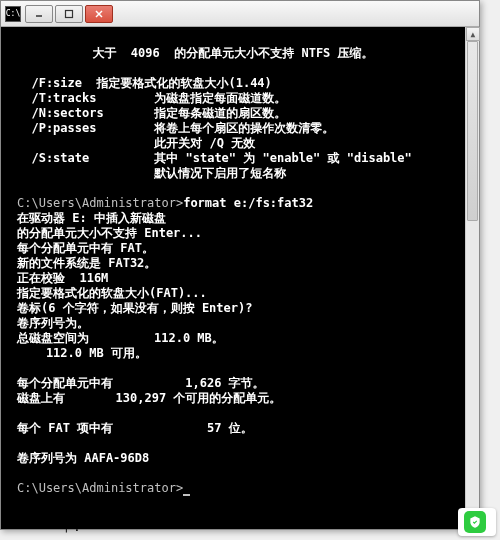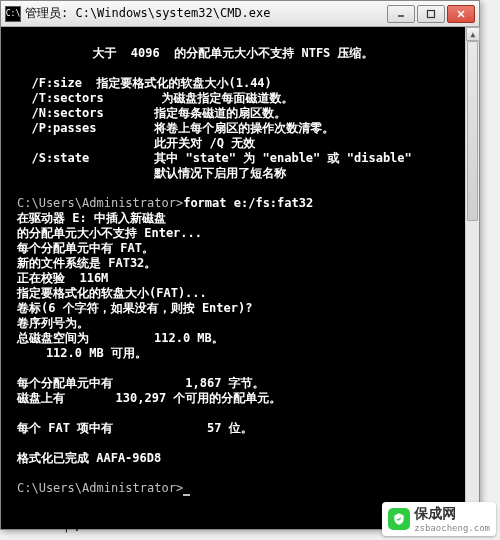--- a/index.html
+++ b/index.html
@@ -129,21 +129,20 @@
 </style>
 </head>
 <body>
 
 <div class="window">
 
   <div class="titlebar">
     <div class="titlebar-icon">
       <span>C:\</span>
     </div>
-    <div class="titlebar-text">管理员: C:\Windows\system32\CMD.exe</div>
     <div class="win-controls">
       <div class="win-btn min">
         <svg width="10" height="10">
             <line x1="2" y1="7" x2="8" y2="7" stroke="#333" stroke-width="1.5"></line>
           </svg>
       </div>
       <div class="win-btn max">
         <svg width="10" height="10">
             <rect x="1.5" y="1.5" width="7" height="7" fill="none" stroke="#333" stroke-width="1.2"></rect>
           </svg>
@@ -153,45 +152,45 @@
             <line x1="2" y1="2" x2="8" y2="8" stroke="#fff" stroke-width="1.5"></line>
             <line x1="8" y1="2" x2="2" y2="8" stroke="#fff" stroke-width="1.5"></line>
           </svg>
       </div>
     </div>
   </div>
 
   <div class="terminal">
 <span class="light center">大于  4096  的分配单元大小不支持 NTFS 压缩。</span>
 <span><span class="light">  /F:size  指定要格式化的软盘大小(1.44)</span></span>
-<span><span class="light">  /T:sectors        为磁盘指定每面磁道数。</span></span>
+<span><span class="light">  /T:tracks        为磁盘指定每面磁道数。</span></span>
 <span><span class="light">  /N:sectors       指定每条磁道的扇区数。</span></span>
 <span><span class="light">  /P:passes        将卷上每个扇区的操作次数清零。</span></span>
 <span><span class="light">                   此开关对 /Q 无效</span></span>
 <span><span class="light">  /S:state         其中 "state" 为 "enable" 或 "disable"</span></span>
 <span><span class="light">                   默认情况下启用了短名称</span></span>
 
 <span><span>C:\Users\Administrator&gt;</span><span class="light">format e:/fs:fat32</span></span>
 <span class="light">在驱动器 E: 中插入新磁盘</span>
 <span class="light">的分配单元大小不支持 Enter...</span>
 <span class="light">每个分配单元中有 FAT。</span>
 <span class="light">新的文件系统是 FAT32。</span>
 <span class="light">正在校验  116M</span>
 <span class="light">指定要格式化的软盘大小(FAT)...</span>
 <span class="light">卷标(6 个字符，如果没有，则按 Enter)?</span>
 <span class="light">卷序列号为。</span>
 <span class="light">总磁盘空间为         112.0 MB。</span>
 <span class="light">    112.0 MB 可用。</span>
 <span class="light"></span>
-<span class="light">每个分配单元中有          1,867 字节。</span>
+<span class="light">每个分配单元中有          1,626 字节。</span>
 <span class="light">磁盘上有       130,297 个可用的分配单元。</span>
 <span class="light"></span>
 <span class="light">每个 FAT 项中有             57 位。</span>
 <span class="light"></span>
-<span class="light">格式化已完成 AAFA-96D8</span>
+<span class="light">卷序列号为 AAFA-96D8</span>
 
 <span><span>C:\Users\Administrator&gt;</span><span class="cursor"></span></span>
 </div>
 
   <div class="scrollbar">
     <div class="sb-btn">▲</div>
     <div class="sb-thumb"></div>
     <div class="sb-btn bottom">▼</div>
   </div>
 
@@ -199,17 +198,13 @@
 
 <div class="bottom-caption">半:</div>
 
 <div class="watermark">
   <div class="wm-icon">
     <svg width="14" height="14" viewBox="0 0 24 24">
         <path d="M12 2 L20 6 V12 C20 17 16 21 12 22 C8 21 4 17 4 12 V6 Z" fill="#fff"></path>
         <path d="M9 12 l2 2 l4 -4" stroke="#2ecc40" stroke-width="2" fill="none"></path>
       </svg>
   </div>
-  <div>
-    <div style="font-weight:bold">保成网</div>
-    <div style="font-size:9px;color:#888">zsbaocheng.com</div>
-  </div>
 </div>
 
 </body></html>

